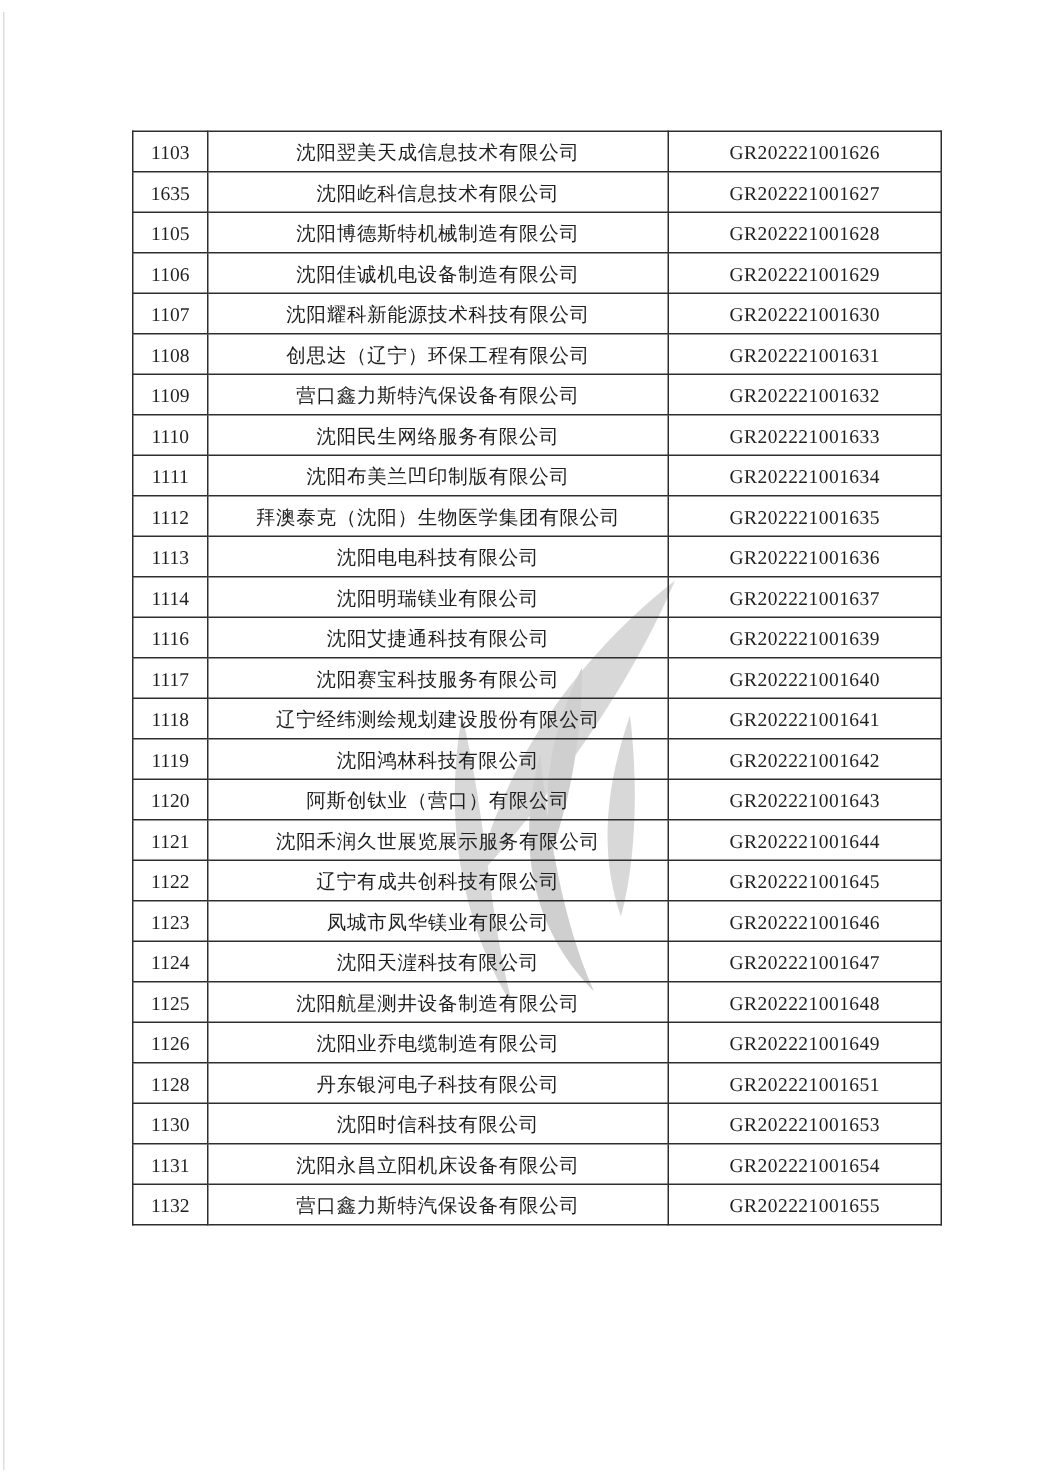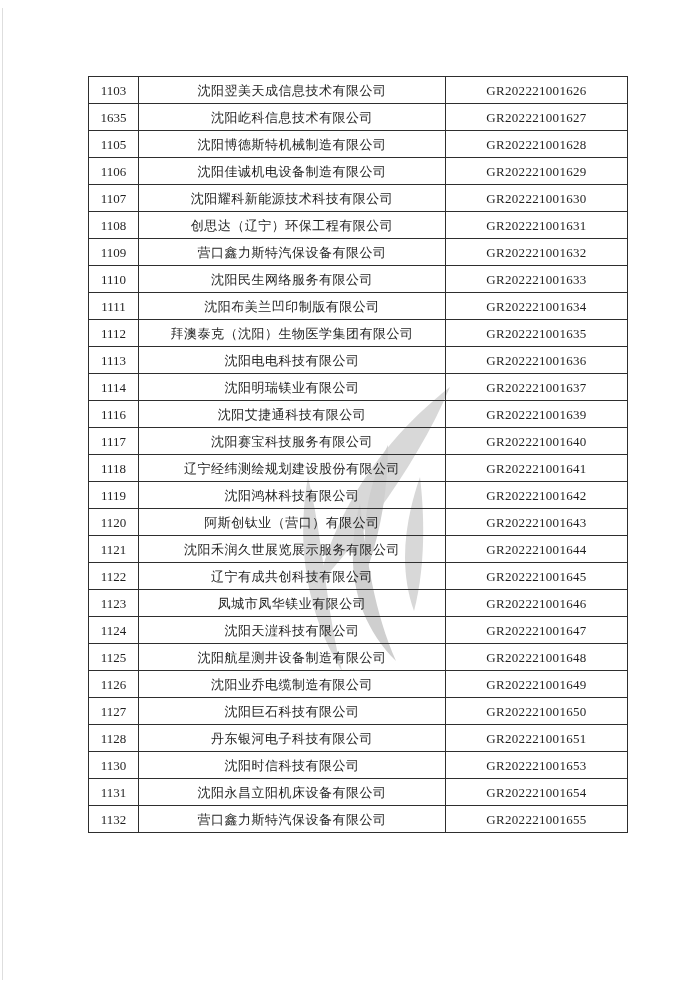--- a/index.html
+++ b/index.html
@@ -27,21 +27,21 @@
     position: absolute;
     left: 298px;
     top: 385px;
     width: 185px;
     height: 292px;
     z-index: 0;
   }
   .table-wrap {
     position: absolute;
     left: 88px;
-    top: 76px;
+    top: 87px;
     z-index: 1;
   }
   table.reg-table {
     border-collapse: collapse;
     table-layout: fixed;
     width: 524px;
     background: transparent;
   }
   table.reg-table td {
     border: 1px solid #2e2e2e;
@@ -184,25 +184,20 @@
           <td class="col-no">1125</td>
           <td class="col-name">沈阳航星测井设备制造有限公司</td>
           <td class="col-code">GR202221001648</td>
         </tr>
         <tr>
           <td class="col-no">1126</td>
           <td class="col-name">沈阳业乔电缆制造有限公司</td>
           <td class="col-code">GR202221001649</td>
         </tr>
         <tr>
-          <td class="col-no">1127</td>
-          <td class="col-name">沈阳巨石科技有限公司</td>
-          <td class="col-code">GR202221001650</td>
-        </tr>
-        <tr>
           <td class="col-no">1128</td>
           <td class="col-name">丹东银河电子科技有限公司</td>
           <td class="col-code">GR202221001651</td>
         </tr>
         <tr>
           <td class="col-no">1130</td>
           <td class="col-name">沈阳时信科技有限公司</td>
           <td class="col-code">GR202221001653</td>
         </tr>
         <tr>

